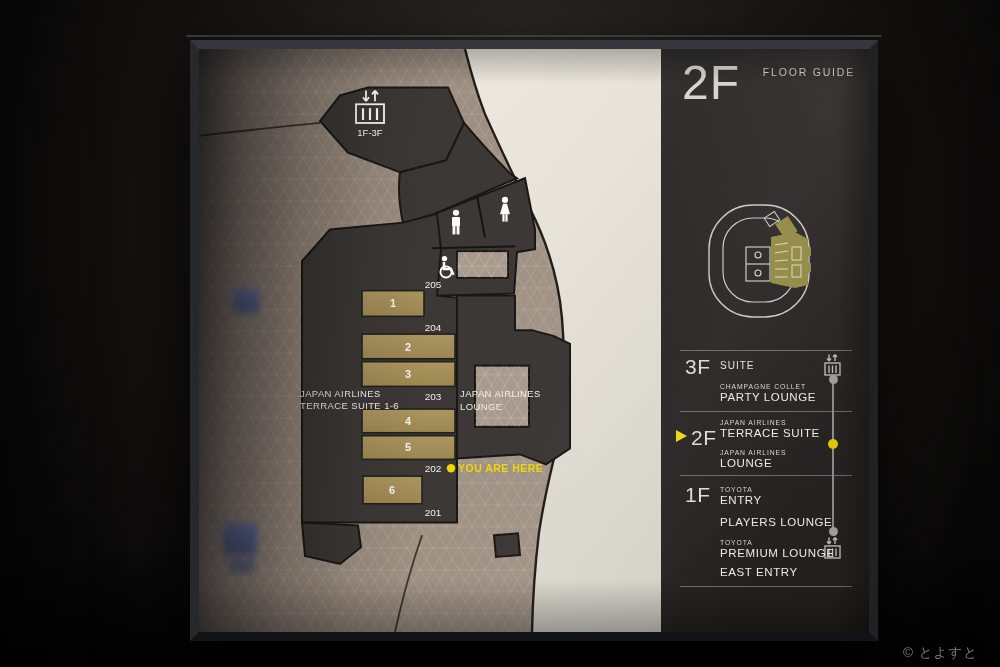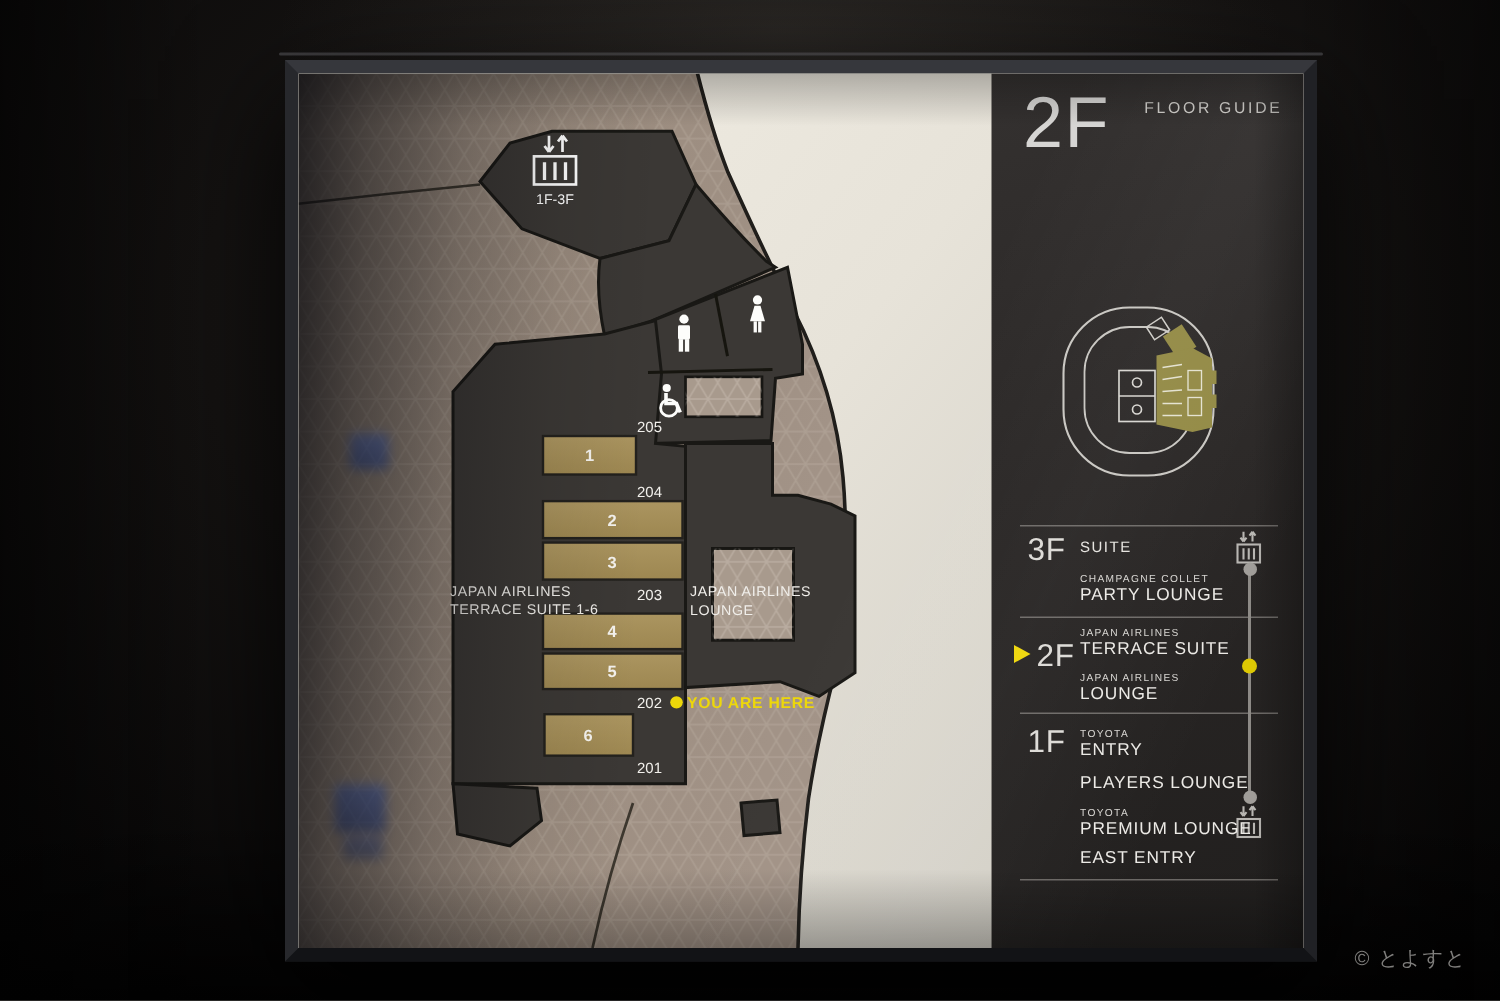--- a/index.html
+++ b/index.html
@@ -38,21 +38,21 @@
   .dv{left:19px;width:172px;height:1px;background:#6e6b68;}
   .floor-id{font-size:21px;font-weight:400;color:#dddbd7;letter-spacing:.5px;}
   .sub{font-size:6.8px;letter-spacing:.9px;color:#d8d6d2;}
   .nm{font-size:11.5px;letter-spacing:.6px;color:#eceae6;}
   .nm-sm{font-size:10px;letter-spacing:1px;color:#e6e4e0;}
   .tri{width:0;height:0;border-left:11px solid #efd70a;border-top:6.5px solid transparent;border-bottom:6.5px solid transparent;}
   .vline{left:171px;top:332px;width:2px;height:152px;background:#8d8a86;}
   .dot{border-radius:50%;}
   .dot-g{width:9px;height:9px;background:#a09d99;}
   .dot-y{width:10px;height:10px;background:#ddc803;}
-  .wm{left:903px;top:630px;font-size:13.5px;color:#7f7e7c;letter-spacing:1px;}
+  .wm{left:903px;top:644px;font-size:13.5px;color:#7f7e7c;letter-spacing:1px;}
 </style>
 </head>
 <body>
 
 <div class="stage">
   <div class="abs wall-light"></div>
   <div class="abs frame-top"></div>
 
   <div class="abs sign">
     <div class="sign-inner">

